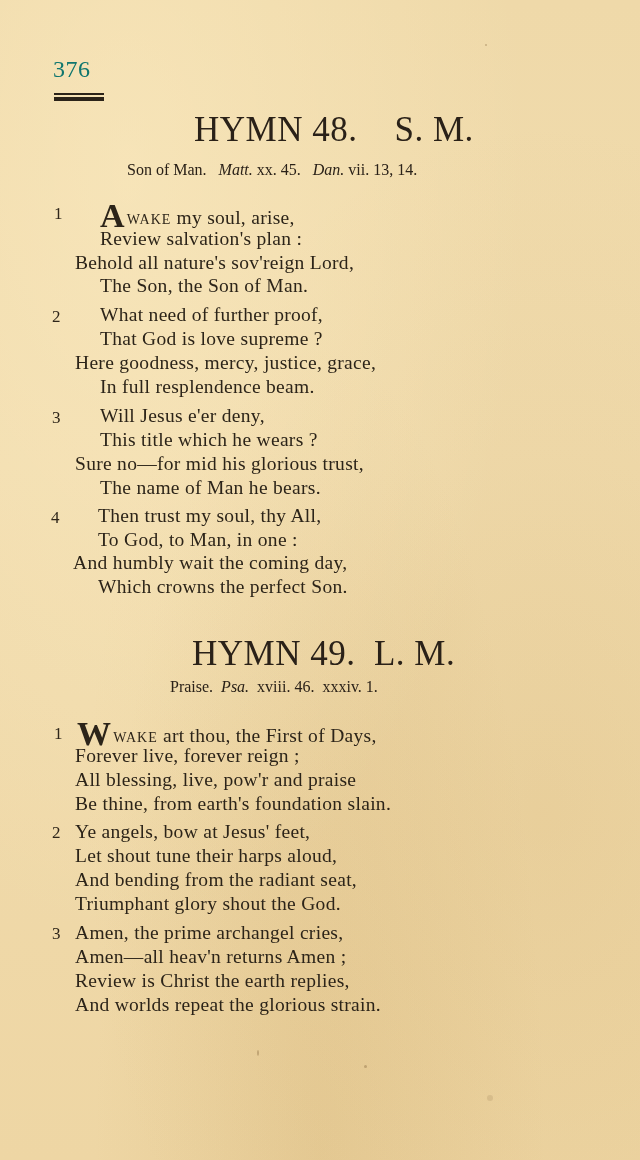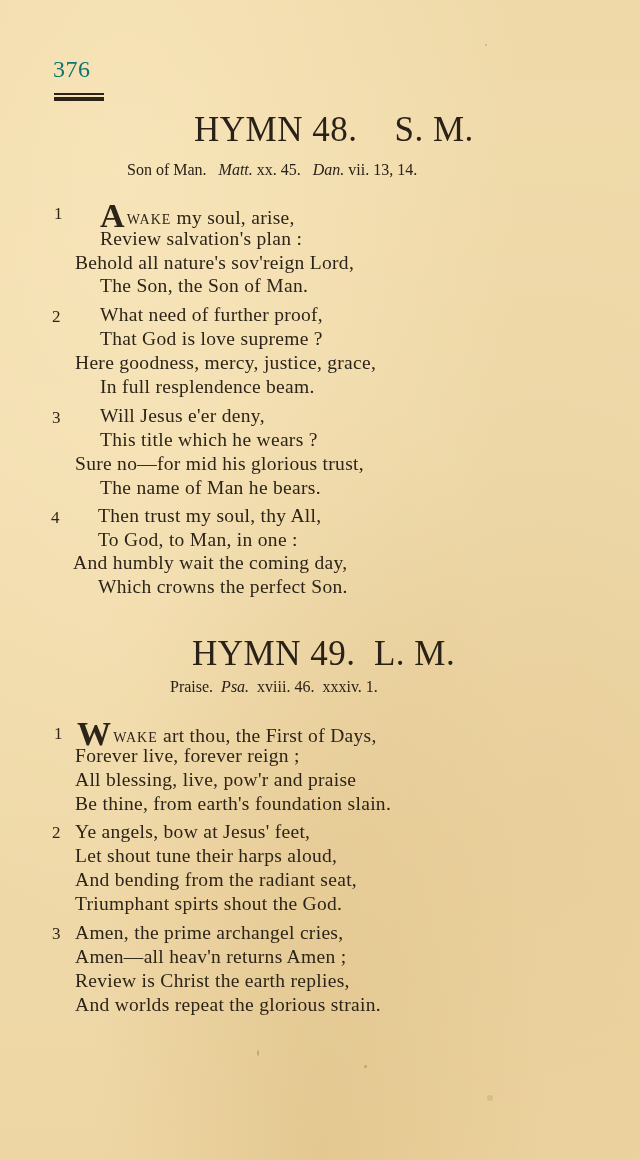--- a/index.html
+++ b/index.html
@@ -157,21 +157,21 @@
     <div class="line" style="left:75px; top:745px;">Forever live, forever reign ;</div>
     <div class="line" style="left:75px; top:769px;">All blessing, live, pow'r and praise</div>
     <div class="line" style="left:75px; top:793px;">Be thine, from earth's foundation slain.</div>
   </div>
 
   <div class="stanza">
     <div class="verse-number" style="left:52px; top:823px;">2</div>
     <div class="line" style="left:75px; top:821px;">Ye angels, bow at Jesus' feet,</div>
     <div class="line" style="left:75px; top:845px;">Let shout tune their harps aloud,</div>
     <div class="line" style="left:75px; top:869px;">And bending from the radiant seat,</div>
-    <div class="line" style="left:75px; top:893px;">Triumphant spirts shout the God.</div>
+    <div class="line" style="left:75px; top:893px;">Triumphant glory shout the God.</div>
   </div>
 
   <div class="stanza">
     <div class="verse-number" style="left:52px; top:924px;">3</div>
     <div class="line" style="left:75px; top:922px;">Amen, the prime archangel cries,</div>
     <div class="line" style="left:75px; top:946px;">Amen—all heav'n returns Amen ;</div>
     <div class="line" style="left:75px; top:970px;">Review is Christ the earth replies,</div>
     <div class="line" style="left:75px; top:994px;">And worlds repeat the glorious strain.</div>
   </div>
 </section>

